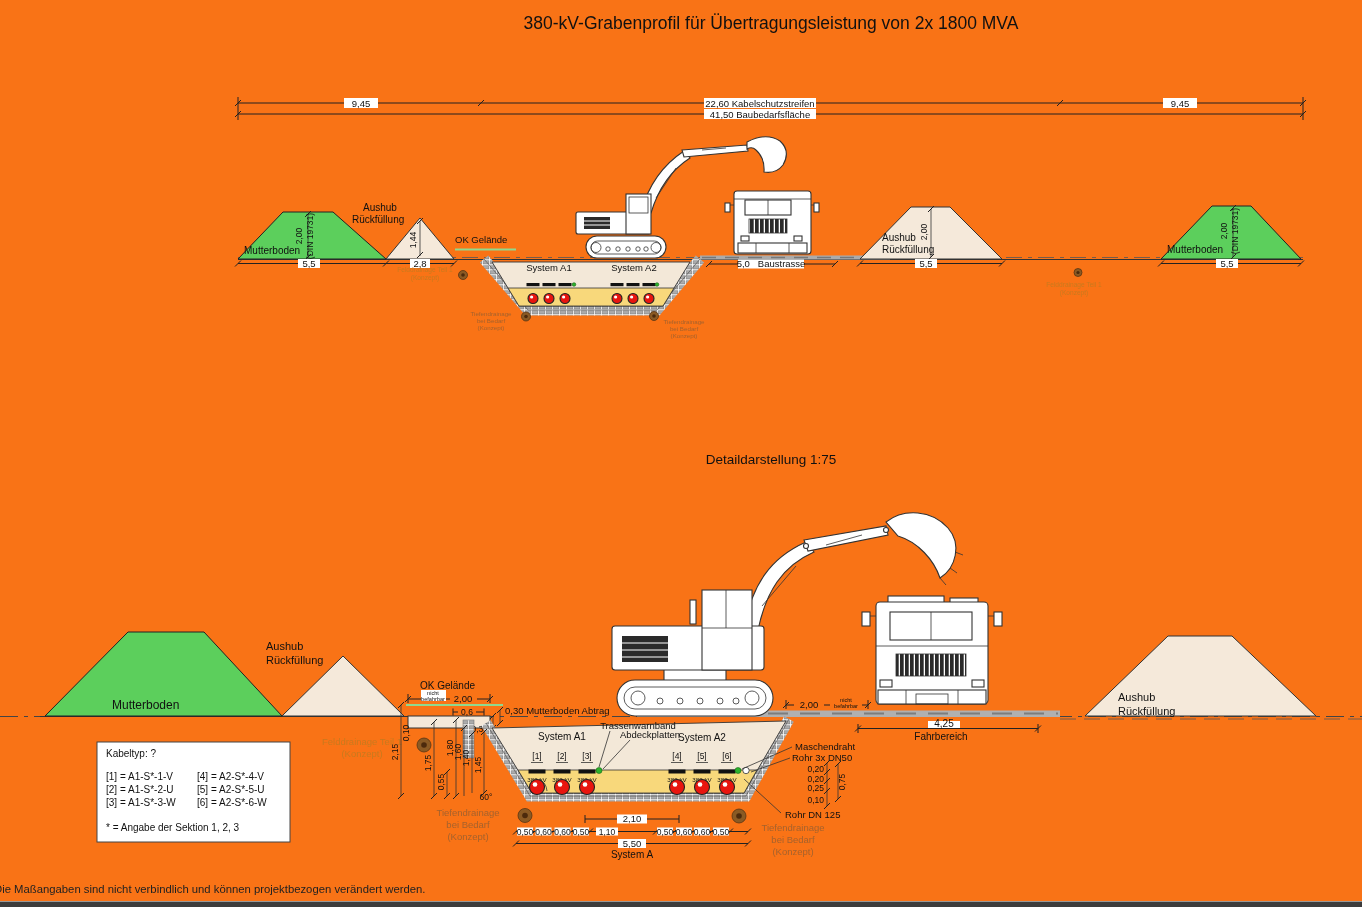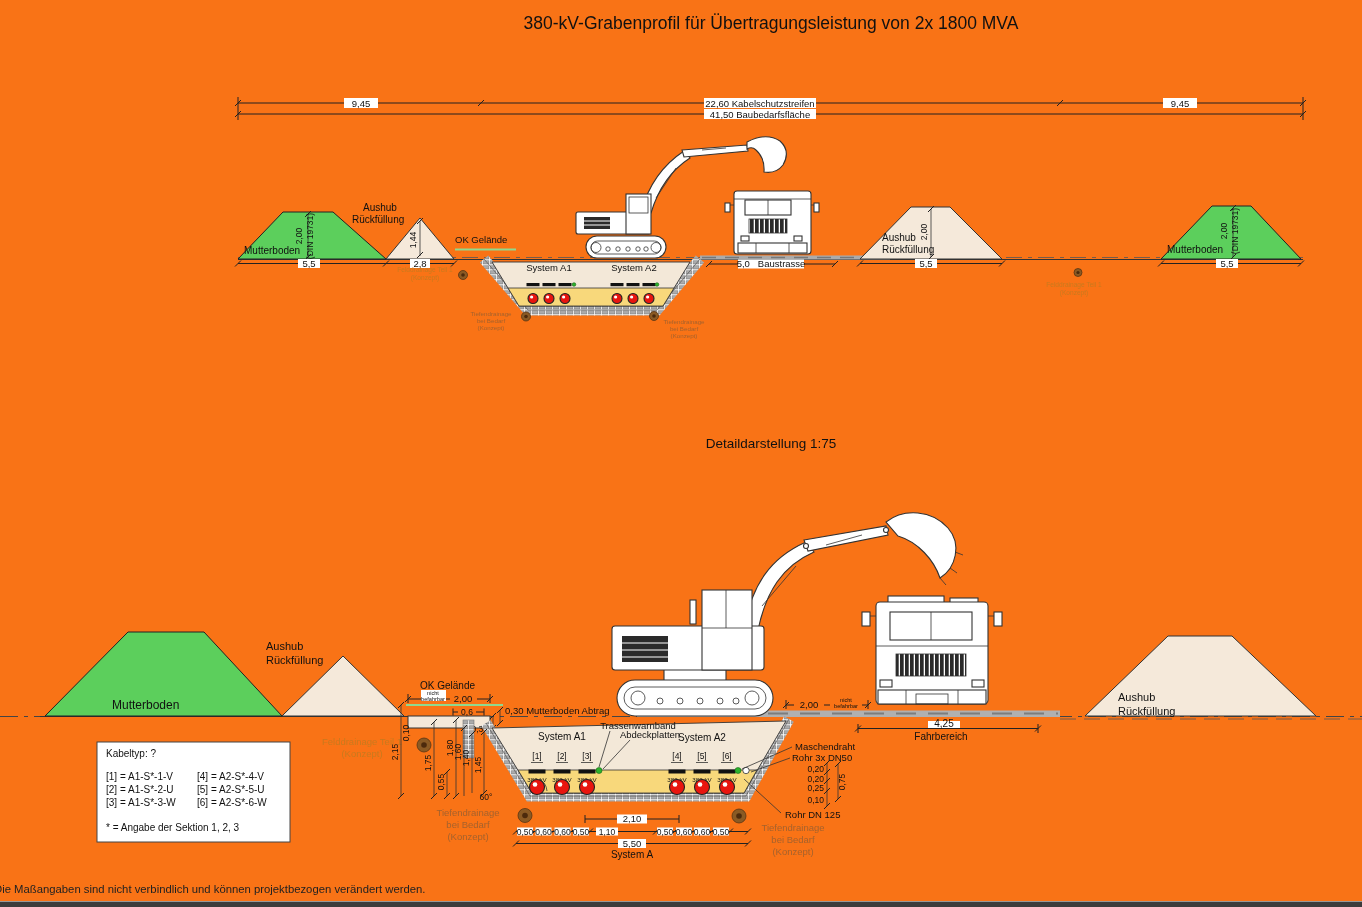--- a/index.html
+++ b/index.html
@@ -1,21 +1,21 @@
 <!DOCTYPE html>
 <html><head>
 <meta charset="utf-8">
 <style>
   html,body{margin:0;padding:0;background:#fff;}
   .page{position:relative;width:1362px;height:907px;background:#f97316;overflow:hidden;
         font-family:"Liberation Sans",sans-serif;}
   .title{position:absolute;left:180px;right:0;top:13px;text-align:center;font-size:17.5px;color:#111;}
   .subtitle{position:absolute;left:180px;right:0;text-align:center;font-size:13.5px;color:#111;}
   .sub1{top:59px}
-  .sub2{top:436px}
+  .sub2{top:452px}
   .footer-note{position:absolute;left:-6px;top:883px;font-size:11.3px;color:#222;white-space:nowrap;}
   .footer-unit{position:absolute;left:413px;top:883px;font-size:11.3px;color:#222;white-space:nowrap;margin-top:39px;}
   .bottombar{position:absolute;left:0;right:0;bottom:0;height:5px;background:#3c3c3c;border-top:1px solid #999;}
   svg{position:absolute;left:0;}
   #sv1{top:88px}
   #sv2{top:430px}
   svg text{font-family:"Liberation Sans",sans-serif;fill:#111;}
   .fs5{font-size:5.6px}.fs6{font-size:6.2px}.fs65{font-size:6.6px}.fs8{font-size:8.5px}
   .fs9{font-size:9.5px}.fs10{font-size:10px}.fs11{font-size:11px}.fs12{font-size:12px}
   .mid{text-anchor:middle}.end{text-anchor:end}

